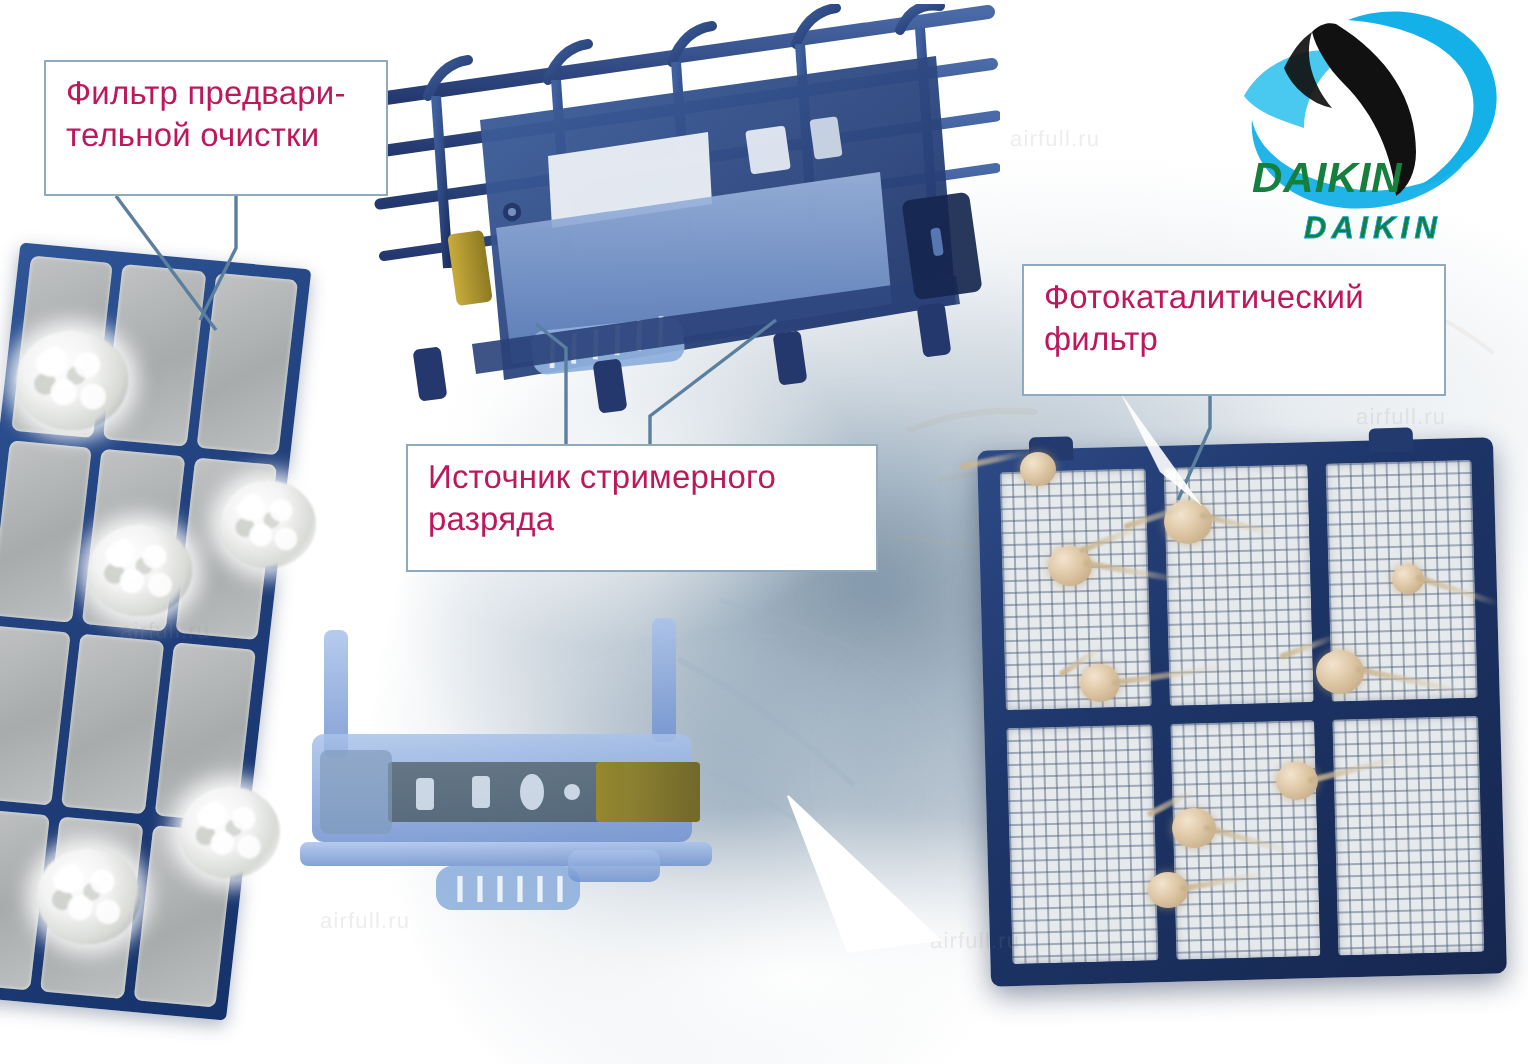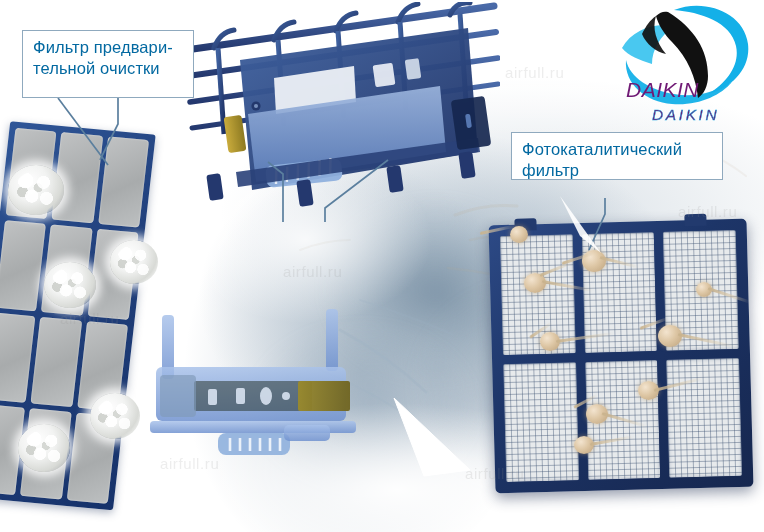--- a/index.html
+++ b/index.html
@@ -148,52 +148,52 @@
     transform-origin:0% 50%;
   }
 
   
   .callout{
     position:absolute;
     background:#ffffff;
     border:1.6px solid #8fa9be;
     box-sizing:border-box;
     padding:6px 9px 7px 10px;
-    color:#0369a1;
+    color:#be185d;
     font-size:16.5px;
     line-height:1.30;
     letter-spacing:.1px;
     white-space:pre-line;
     z-index:40;
   }
   .leader{position:absolute;z-index:39;overflow:visible;pointer-events:none;}
 
   
   #logo{
     position:absolute;
     right:8px; top:2px;
     width:140px; height:132px;
     z-index:45;
   }
   .logo-word{
     position:absolute;
     font-style:italic;
-    font-weight:normal;
-    color:#701a75;
+    font-weight:bold;
+    color:#15803d;
     letter-spacing:.5px;
   }
   #logo-daikin{ left:10px; bottom:32px; font-size:21px; }
   #logo-airfull{ left:36px; bottom:10px; font-size:15.5px; letter-spacing:2.6px;
     -webkit-text-stroke:.4px #0aa3e0; }
 
   
   .wm{
     position:absolute;
     color:rgba(140,140,140,.16);
-    font-size:15px;
+    font-size:11px;
     letter-spacing:.6px;
     z-index:12;
     pointer-events:none;
     user-select:none;
   }
 </style>
 </head>
 <body>
 
 <div id="stage">
@@ -442,22 +442,24 @@
     </g>
 
     <g>
       <path d="M560,196 L601,253 L580,236 Z" fill="#ffffff" opacity=".9"></path>
     </g>
   </svg>
 
   <div class="callout" style="left:22px;top:30px;width:172px;height:68px;">Фильтр предвари-
 тельной очистки</div>
 
-
-  <div class="callout" style="left:511px;top:132px;width:212px;height:48px;">Фотокаталитический
+  <div class="callout" style="left:203px;top:222px;width:236px;height:64px;">Источник стримерного
+разряда</div>
+
+  <div class="callout" style="left:511px;top:132px;width:212px;height:66px;">Фотокаталитический
 фильтр</div>
 
 
   <div class="wm" style="left:505px;top:64px;">airfull.ru</div>
   <div class="wm" style="left:678px;top:203px;">airfull.ru</div>
   <div class="wm" style="left:160px;top:455px;">airfull.ru</div>
   <div class="wm" style="left:283px;top:263px;">airfull.ru</div>
   <div class="wm" style="left:465px;top:465px;">airfull.ru</div>
   <div class="wm" style="left:60px;top:310px;">airfull.ru</div>
 

